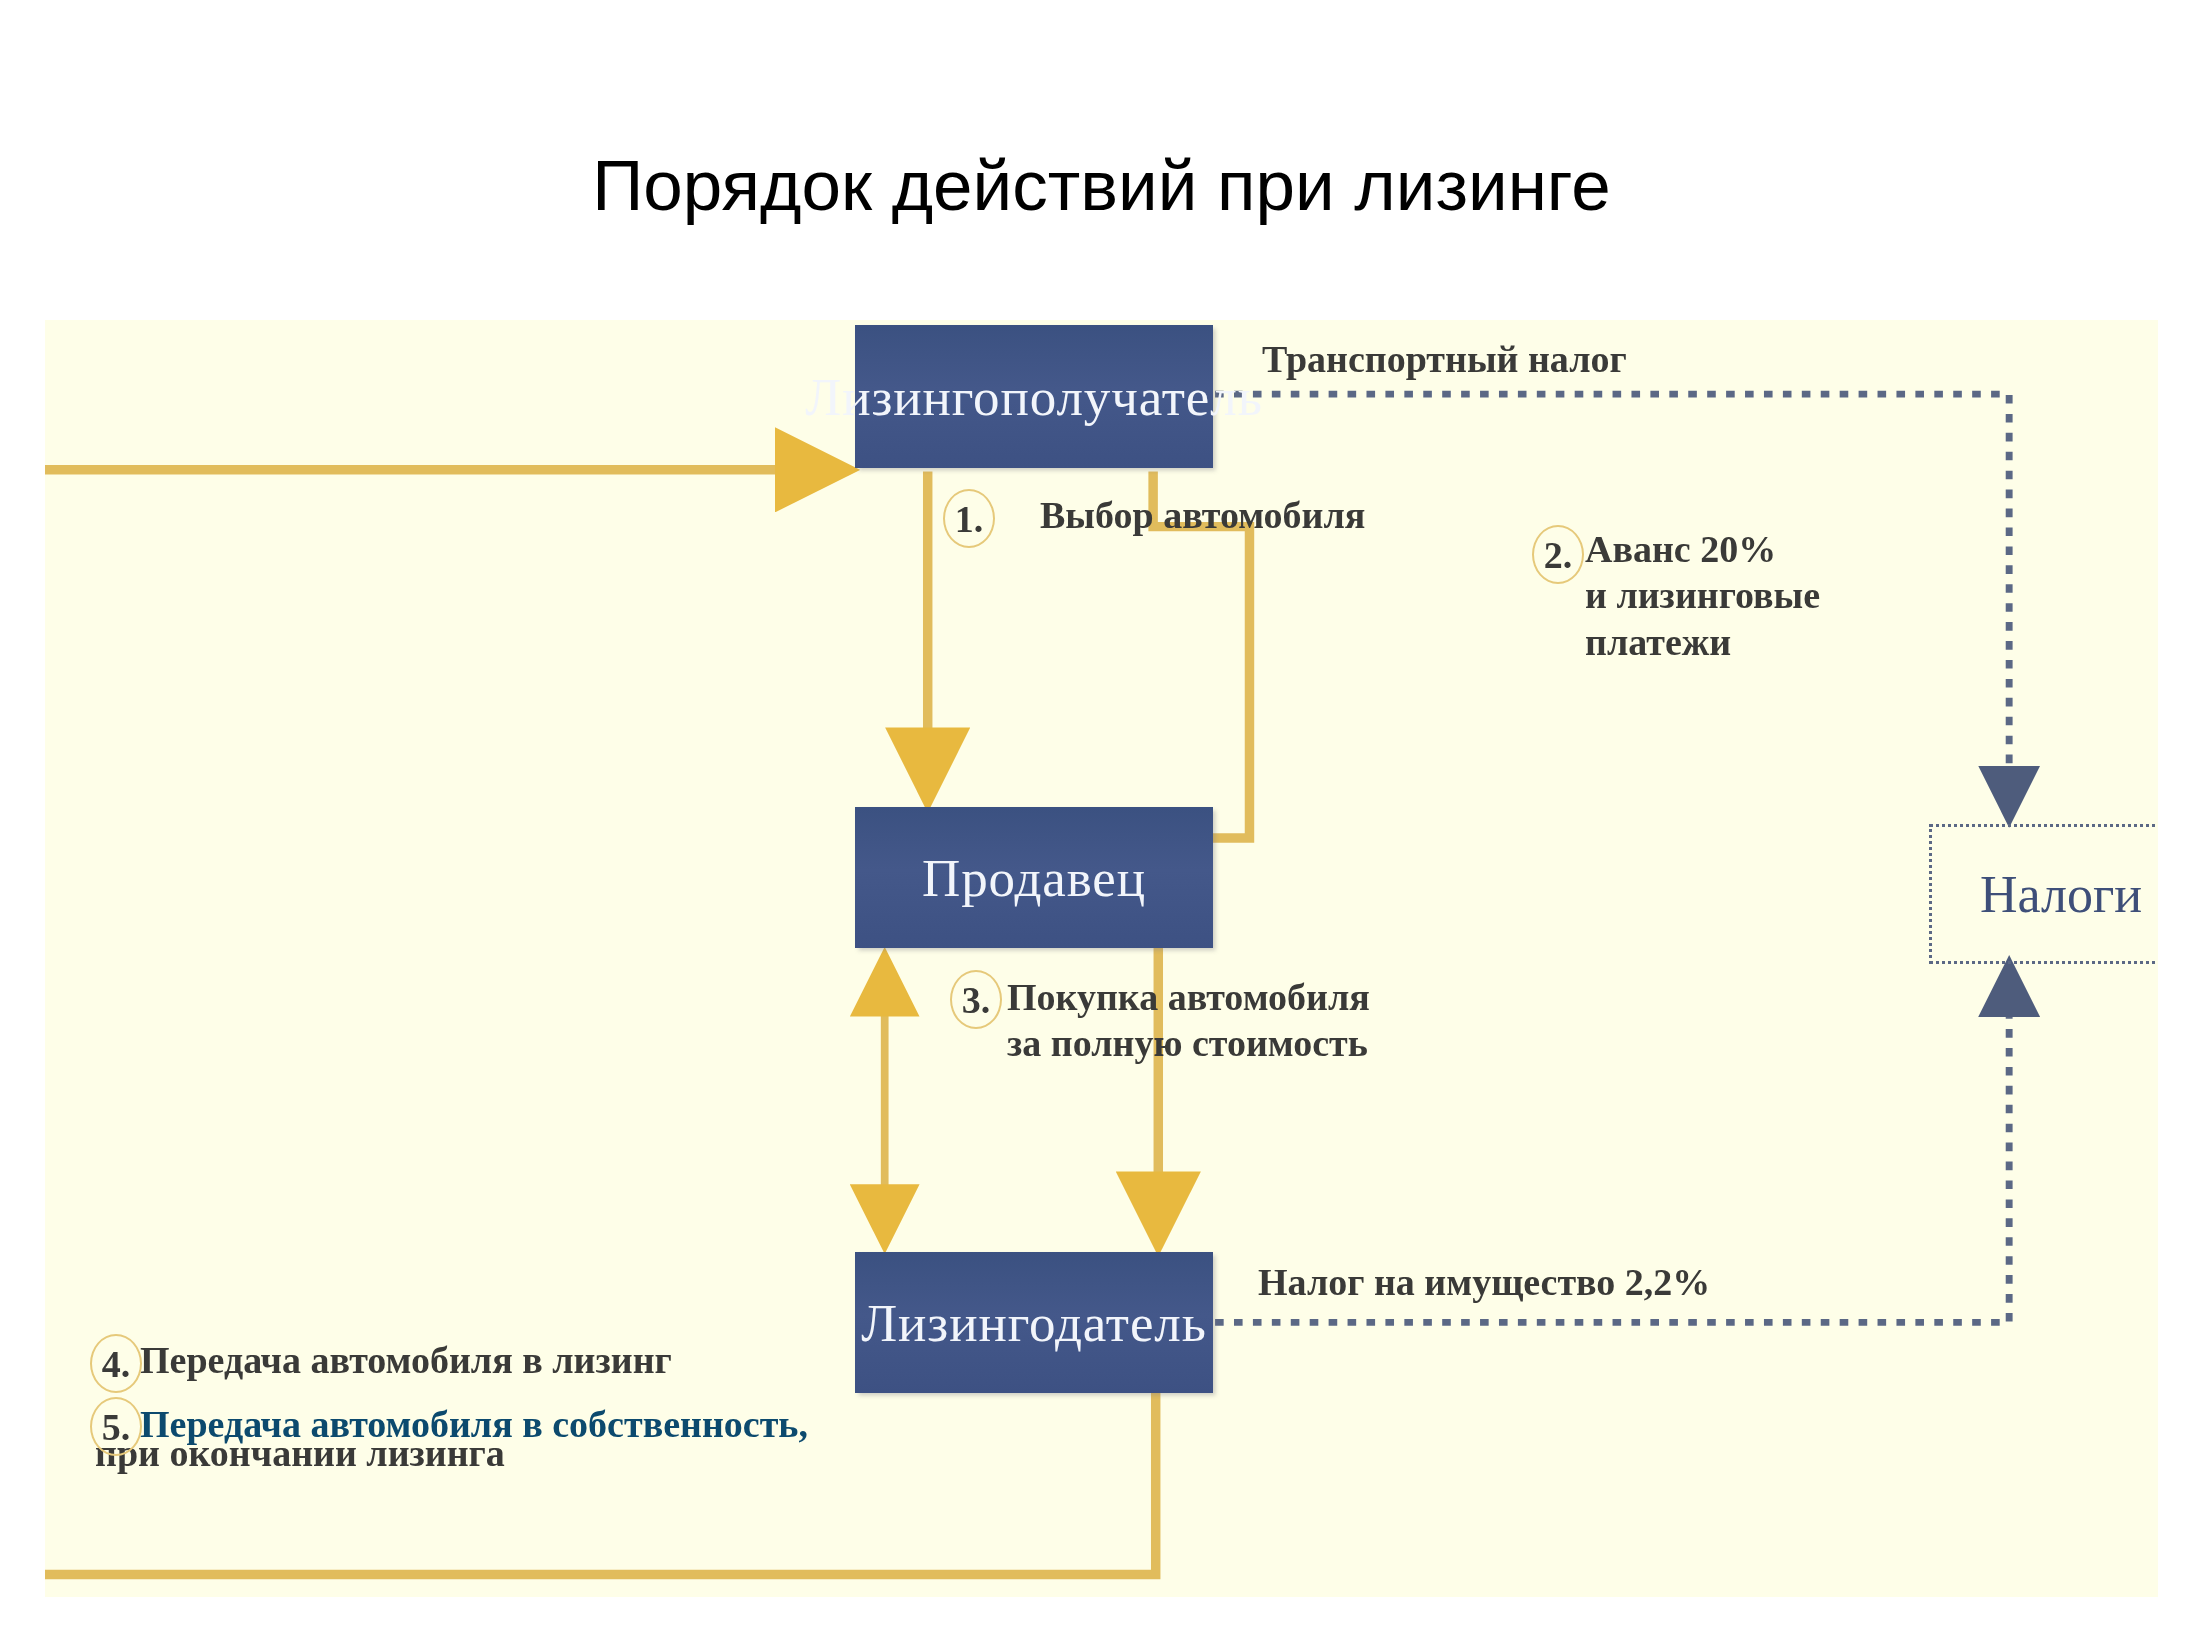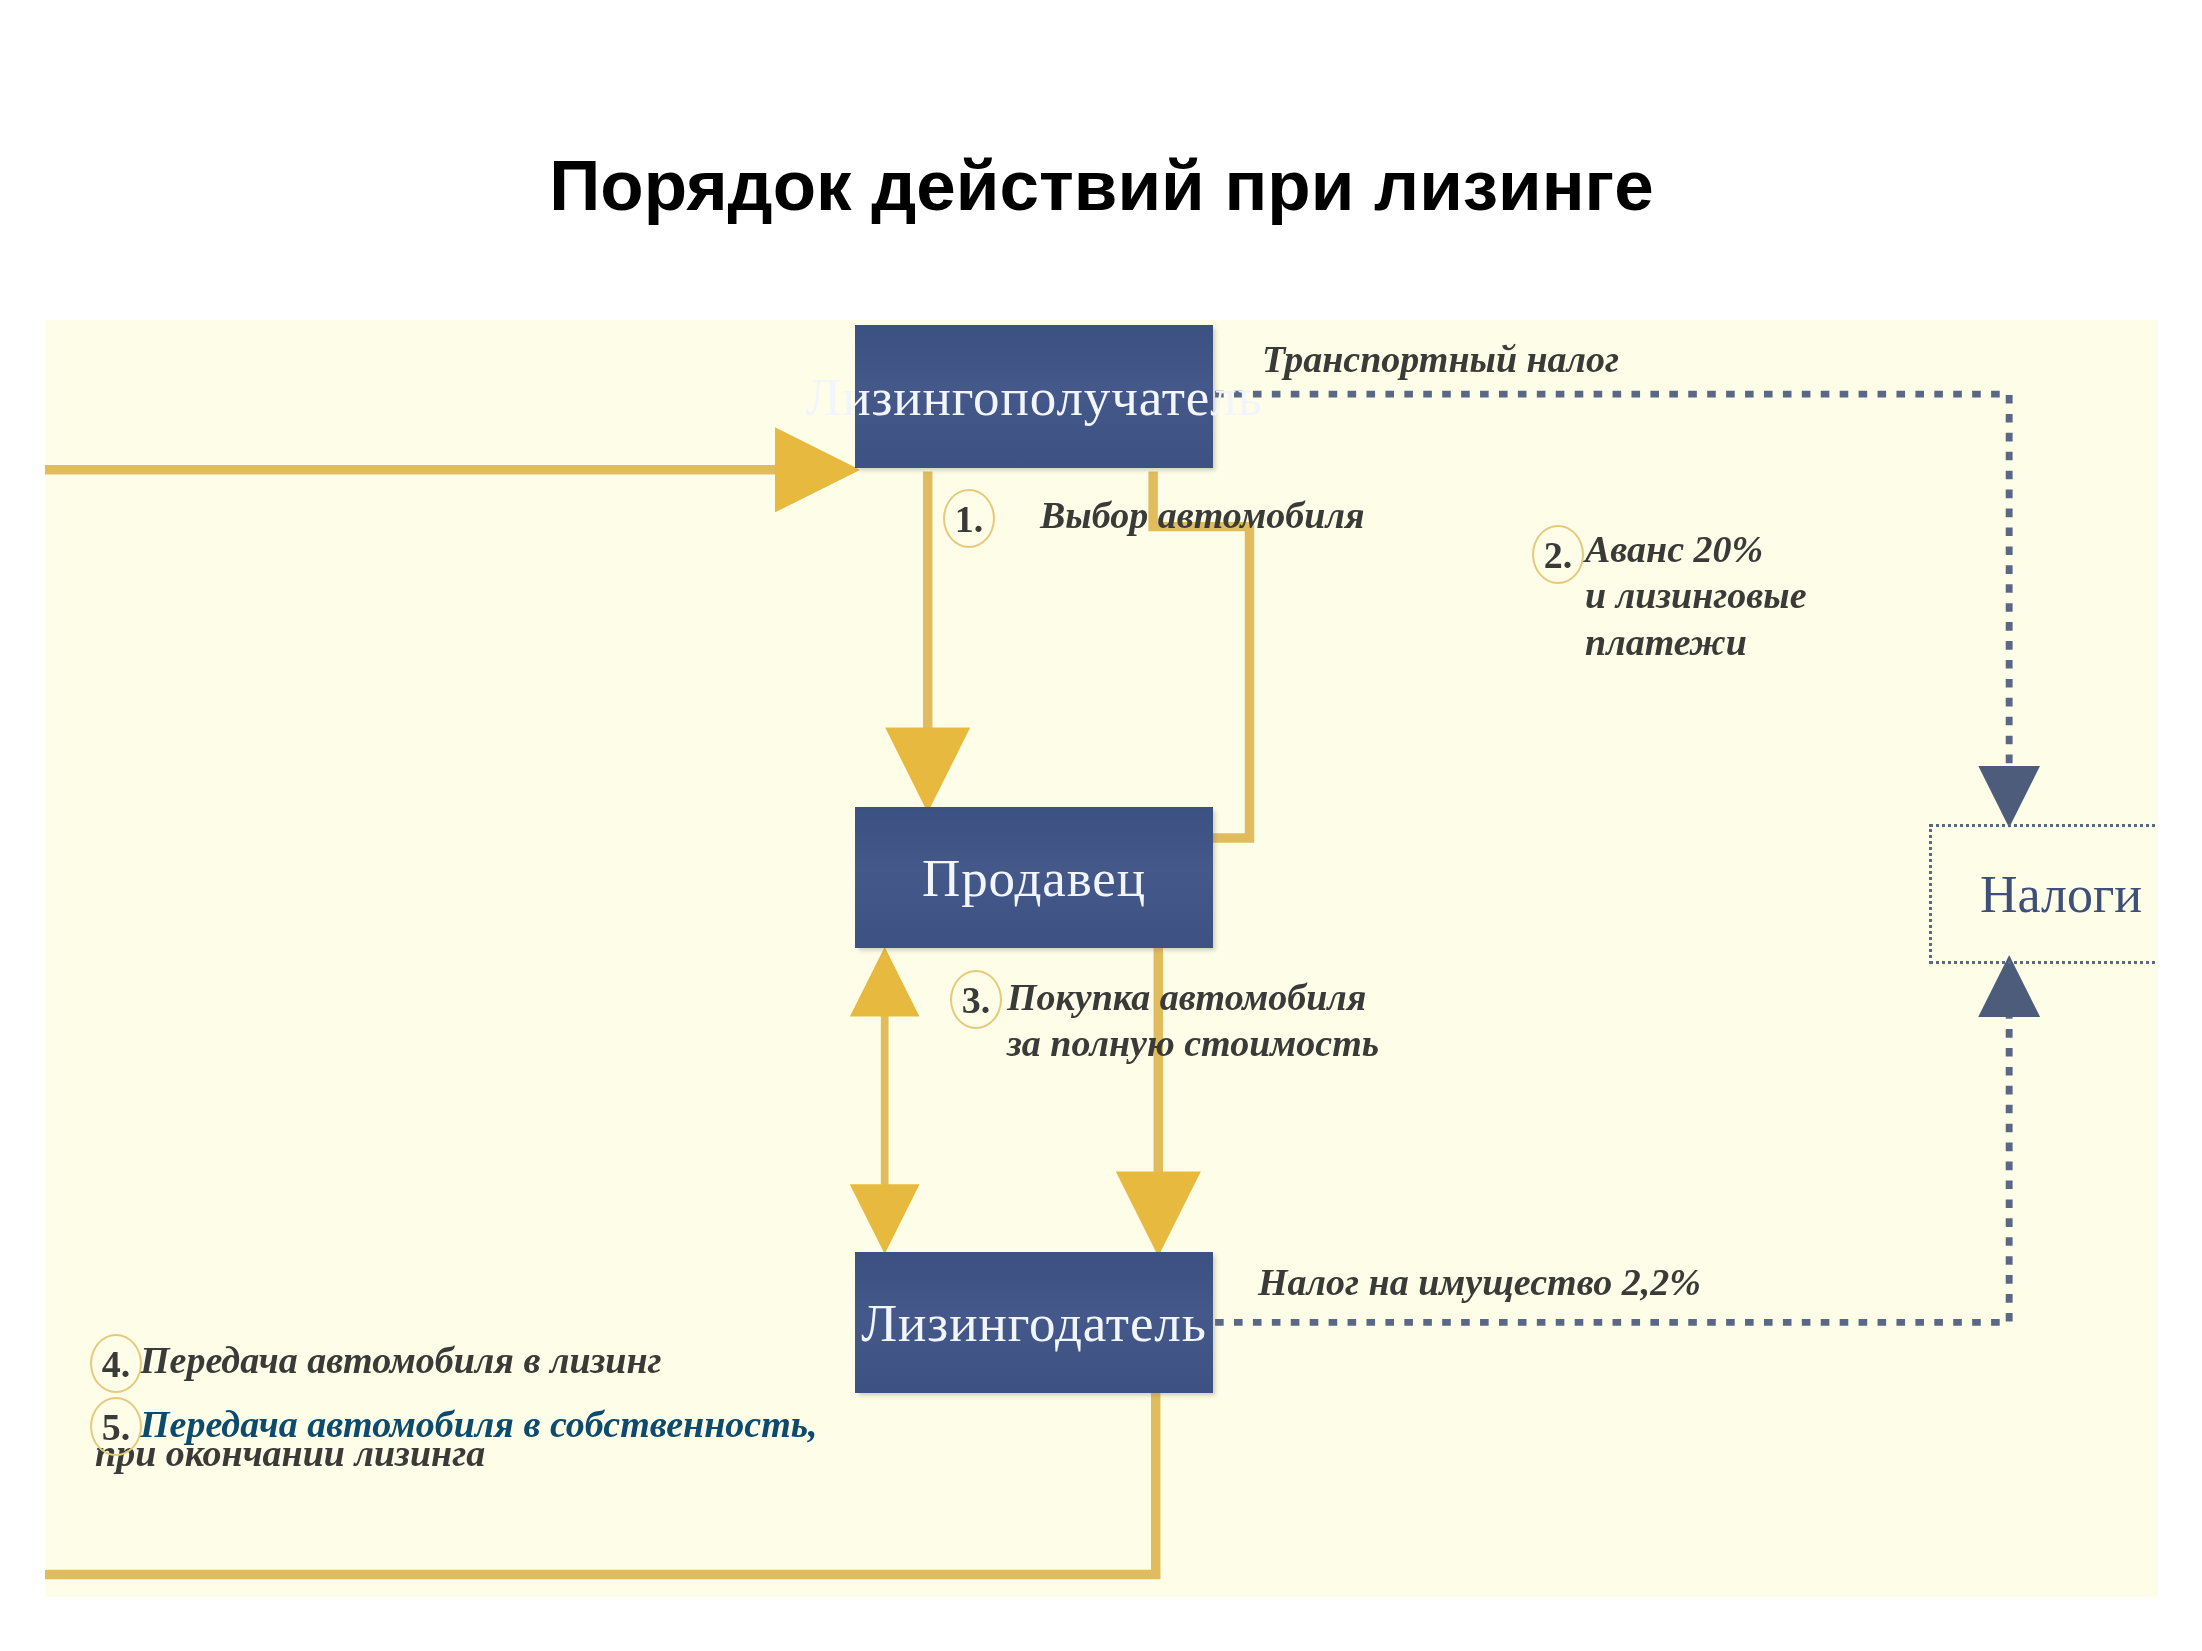--- a/index.html
+++ b/index.html
@@ -11,21 +11,21 @@
     position:relative;
   }
   #slide{position:absolute;left:0;top:0;width:2203px;height:1652px;}
 
   
   #title{
     position:absolute;
     left:0;top:145px;width:2203px;
     text-align:center;
     font-size:71px;
-    font-weight:700;
+    font-weight:400;
     color:#000000;
     letter-spacing:0px;
     white-space:nowrap;
     font-family:"Liberation Sans", sans-serif;
   }
 
   
   #diagram{
     position:absolute;
     left:45px;top:320px;
@@ -66,21 +66,20 @@
 
   
   .dlabel{
     position:absolute;
     color:#3A3A38;
     font-family:"Liberation Serif", serif;
     font-weight:700;
     line-height:1.22;
     white-space:pre-line;
     z-index:6;
-    font-style:italic;
   }
   #lbl-transport{left:1217px;top:15.5px;font-size:38px;font-weight:700;}
   #lbl-property{left:1213px;top:939px;font-size:38px;font-weight:700;}
   #lbl-step1{left:955px;top:172px;font-size:38px;margin-left:40px;}
   #lbl-step2{left:1540px;top:206px;font-size:38px;}
   #lbl-step3{left:962px;top:654px;font-size:38px;}
   #lbl-step45{left:95px;top:1017px;font-size:38px;}
   #lbl-step5b{left:50px;top:1110px;font-size:38px;}
 
   

